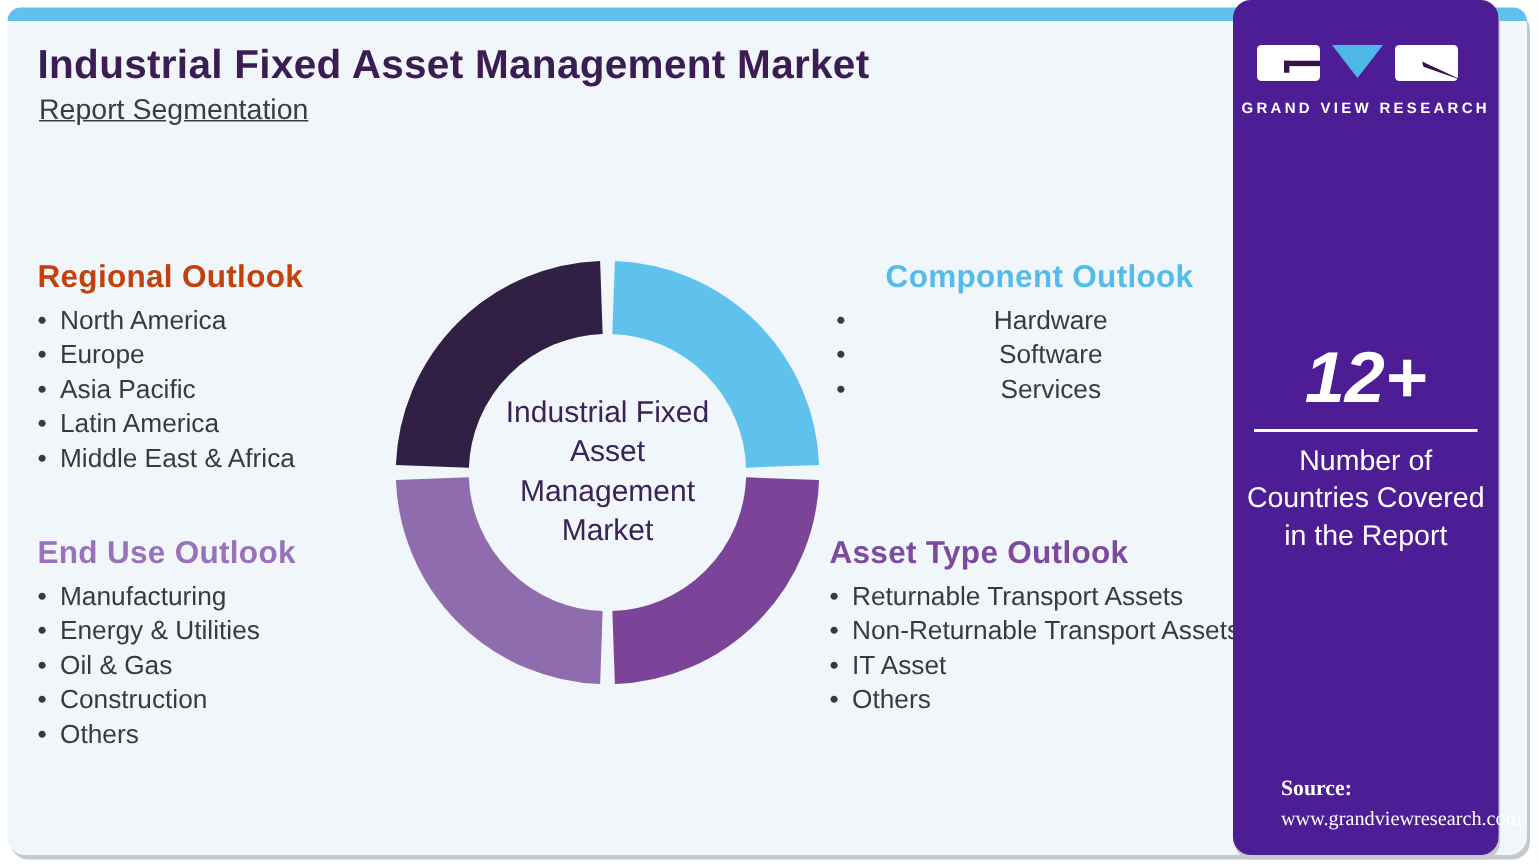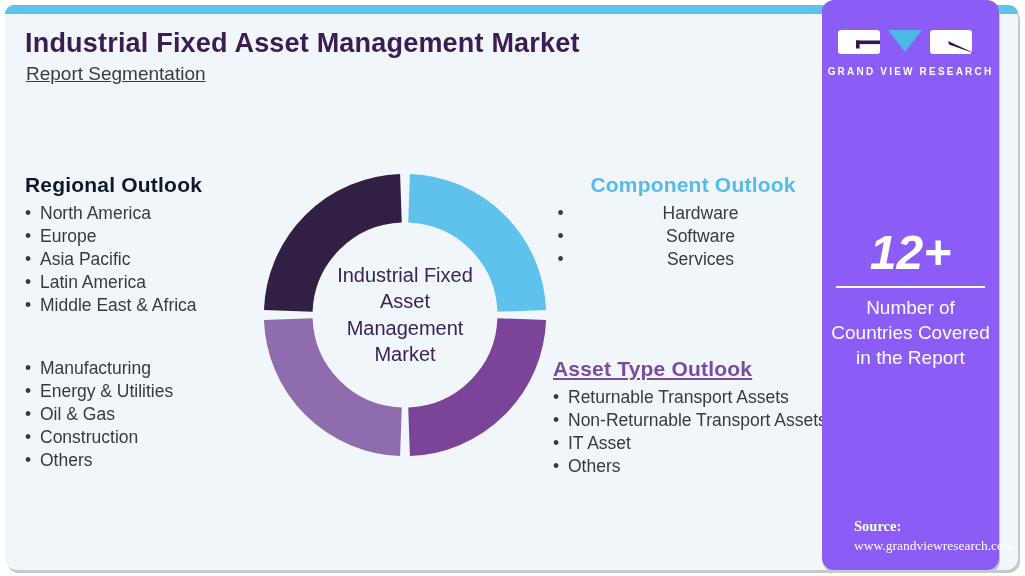--- a/index.html
+++ b/index.html
@@ -30,21 +30,21 @@
 
   .donut-wrap { position:absolute; left:254px; top:164px; width:292px; height:292px; }
   .donut-wrap svg { position:absolute; left:0; top:0; }
   .donut-center {
     position:absolute; left:50%; top:50%; transform:translate(-50%,-50%);
     width:160px; text-align:center; font-size:20px; line-height:1.32; color:#3b2358;
   }
 
   .sidebar {
     position:absolute; left:822px; top:0; width:177px; height:570px;
-    background:#8b5cf6; border-radius:12px;
+    background:#4c1d95; border-radius:12px;
     box-shadow:1px 3px 0 #c5c9cc;
     color:#ffffff;
   }
   .logo-block { position:absolute; left:0; top:28px; width:100%; text-align:center; }
   .brand-text { margin-top:6px; font-size:10px; font-weight:bold; letter-spacing:2.2px; color:#ffffff; }
   .stat-block { position:absolute; left:0; top:228px; width:100%; text-align:center; }
   .stat-value { font-size:48px; font-weight:bold; line-height:1.05;font-style:italic; }
   .stat-divider { height:2px; background:#ffffff; margin:8px 14px 8px 14px; }
   .stat-label { font-size:19px; line-height:1.3; padding:0 8px; }
   .source-block { position:absolute; left:32px; bottom:16px;font-family:Liberation Serif, serif; }
@@ -56,21 +56,21 @@
 
 <div class="canvas">
 
   <div class="card">
     <div class="top-strip"></div>
 
     <div class="title">Industrial Fixed Asset Management Market</div>
     <div class="subtitle">Report Segmentation</div>
 
     <div class="section sec-regional">
-      <h2 style="color: #0f172a;">Regional Outlook</h2>
+      <h2 style="color: #c2410c;">Regional Outlook</h2>
       <ul>
           <li>
             <span class="bullet">•</span>
             <span class="li-text">North America</span>
           </li>
           <li>
             <span class="bullet">•</span>
             <span class="li-text">Europe</span>
           </li>
           <li>
@@ -100,20 +100,21 @@
             <span class="li-text">Software</span>
           </li>
           <li>
             <span class="bullet">•</span>
             <span class="li-text">Services</span>
           </li>
         </ul>
     </div>
 
     <div class="section sec-enduse">
+      <h2 style="color: rgb(154, 114, 187);">End Use Outlook</h2>
       <ul>
           <li>
             <span class="bullet">•</span>
             <span class="li-text">Manufacturing</span>
           </li>
           <li>
             <span class="bullet">•</span>
             <span class="li-text">Energy &amp; Utilities</span>
           </li>
           <li>
@@ -125,21 +126,21 @@
             <span class="li-text">Construction</span>
           </li>
           <li>
             <span class="bullet">•</span>
             <span class="li-text">Others</span>
           </li>
         </ul>
     </div>
 
     <div class="section sec-assettype">
-      <h2 style="color: rgb(124, 74, 159); text-decoration: underline;">Asset Type Outlook</h2>
+      <h2 style="color: rgb(124, 74, 159);">Asset Type Outlook</h2>
       <ul>
           <li>
             <span class="bullet">•</span>
             <span class="li-text">Returnable Transport Assets</span>
           </li>
           <li>
             <span class="bullet">•</span>
             <span class="li-text">Non-Returnable Transport Assets</span>
           </li>
           <li>

